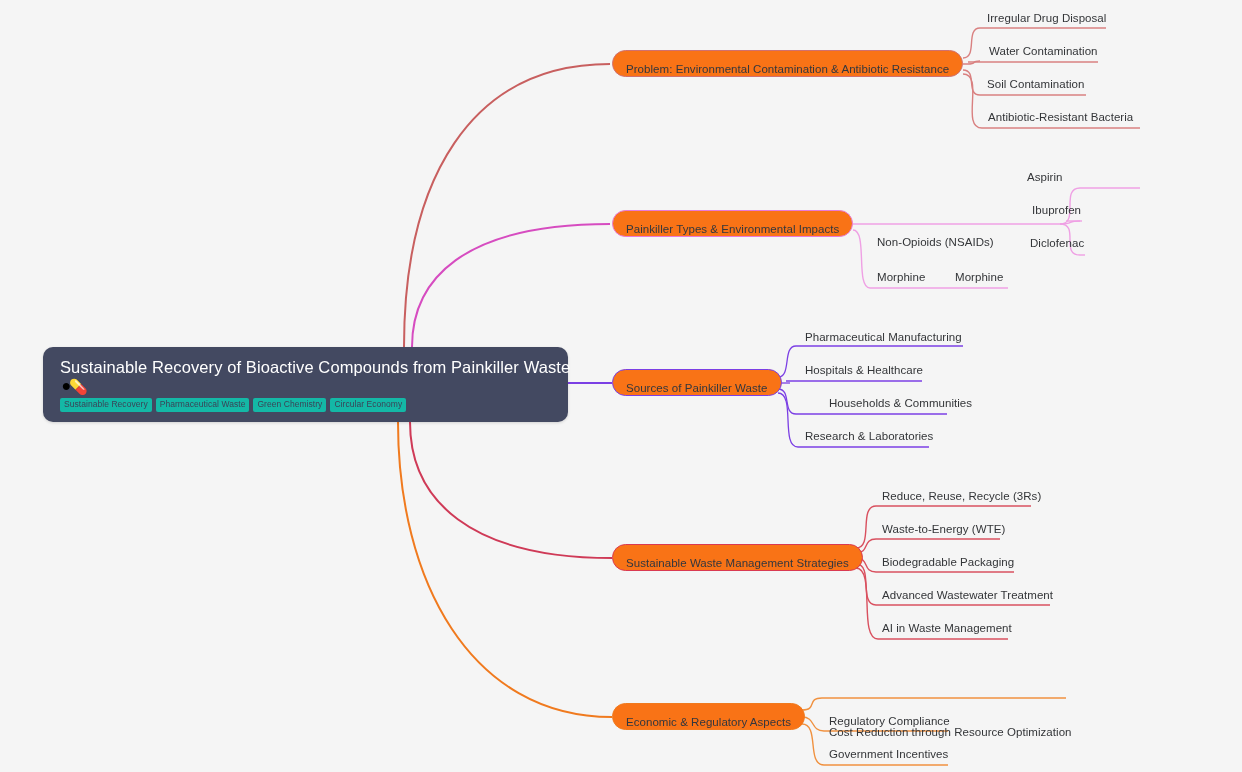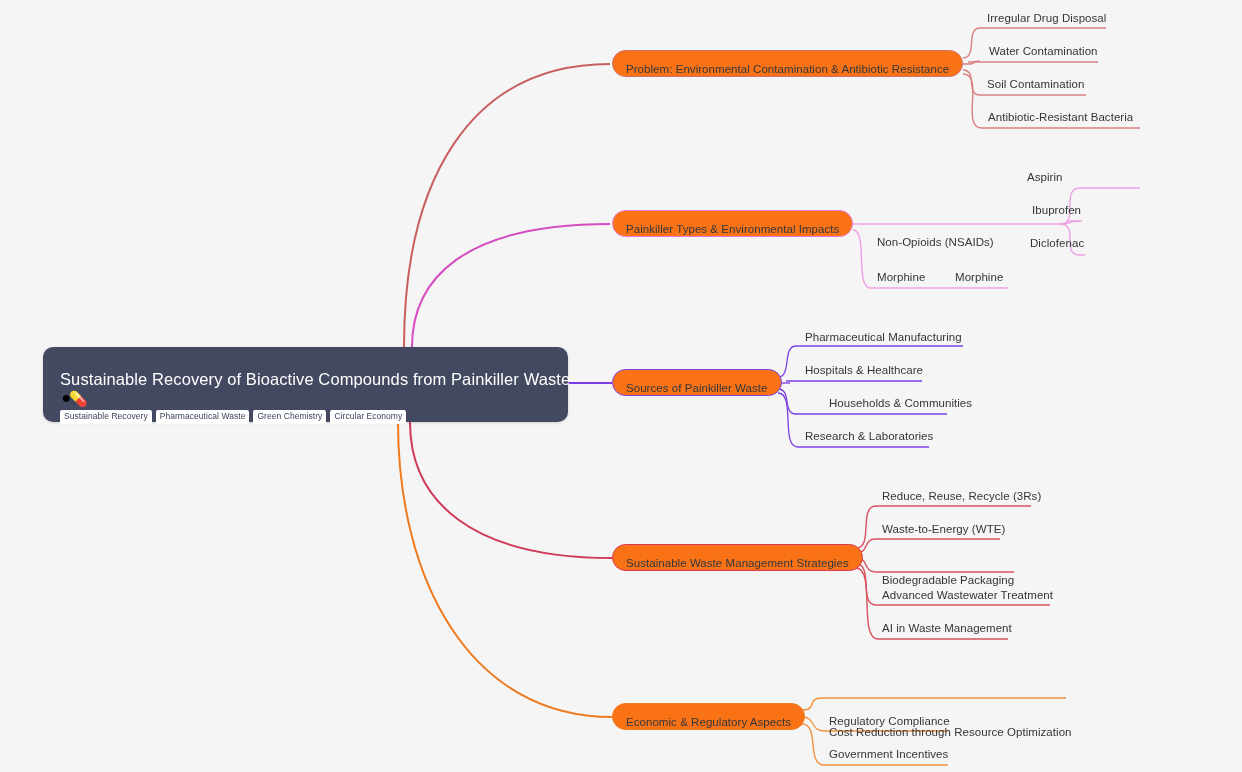--- a/index.html
+++ b/index.html
@@ -23,21 +23,21 @@
     pointer-events: none;
   }
 
   
   #root-node {
     position: absolute;
     left: 43px; top: 347px;
     width: 525px; height: 75px;
     background: #434961;
     border-radius: 10px;
-    padding: 22px 16px 8px 17px;
+    padding: 10px 16px 8px 17px;
     z-index: 5;
     box-shadow: 0 1px 3px rgba(0,0,0,0.14);
   }
   #root-title {
     color: #ffffff;
     font-size: 16.5px;
     font-weight: 400;
     letter-spacing: 0.1px;
     line-height: 20px;
     white-space: nowrap;
@@ -48,21 +48,21 @@
     margin-top: 1px;
     height: 17px;
     letter-spacing: -3px;
   }
   #root-tags {
     display: flex;
     gap: 4px;
     margin-top: 3px;
   }
   .tag {
-    background: #ffffff;
+    background: #14b8a6;
     color: #3b4357;
     font-size: 8.5px;
     line-height: 11px;
     padding: 1px 4px 2px 4px;
     border-radius: 2px;
     white-space: nowrap;
     letter-spacing: 0.05px;
   }
 
   
@@ -198,21 +198,21 @@
   <div class="leaf" style="left:805px; top:330px;">Pharmaceutical Manufacturing</div>
   <div class="leaf" style="left:805px; top:363px;">Hospitals &amp; Healthcare</div>
   <div class="leaf" style="left:805px; top:396px;padding-left:24px;">Households &amp; Communities</div>
   <div class="leaf" style="left:805px; top:429px;">Research &amp; Laboratories</div>
 
   <div class="branch-node" style="left:612px; top:544px; border-color:#d93a52;">
     <span>Sustainable Waste Management Strategies</span>
   </div>
   <div class="leaf" style="left:882px; top:489px;">Reduce, Reuse, Recycle (3Rs)</div>
   <div class="leaf" style="left:882px; top:522px;">Waste-to-Energy (WTE)</div>
-  <div class="leaf" style="left:882px; top:573px;">Biodegradable Packaging</div>
+  <div class="leaf" style="left:882px; top:555px;">Biodegradable Packaging</div>
   <div class="leaf" style="left:882px; top:588px;">Advanced Wastewater Treatment</div>
   <div class="leaf" style="left:882px; top:621px;">AI in Waste Management</div>
 
   <div class="branch-node" style="left:612px; top:703px; border-color:#f07a1e;">
     <span>Economic &amp; Regulatory Aspects</span>
   </div>
   <div class="leaf" style="left:829px; top:681px;margin-top:44px;">Cost Reduction through Resource Optimization</div>
   <div class="leaf" style="left:829px; top:714px;">Regulatory Compliance</div>
   <div class="leaf" style="left:829px; top:747px;">Government Incentives</div>
 

